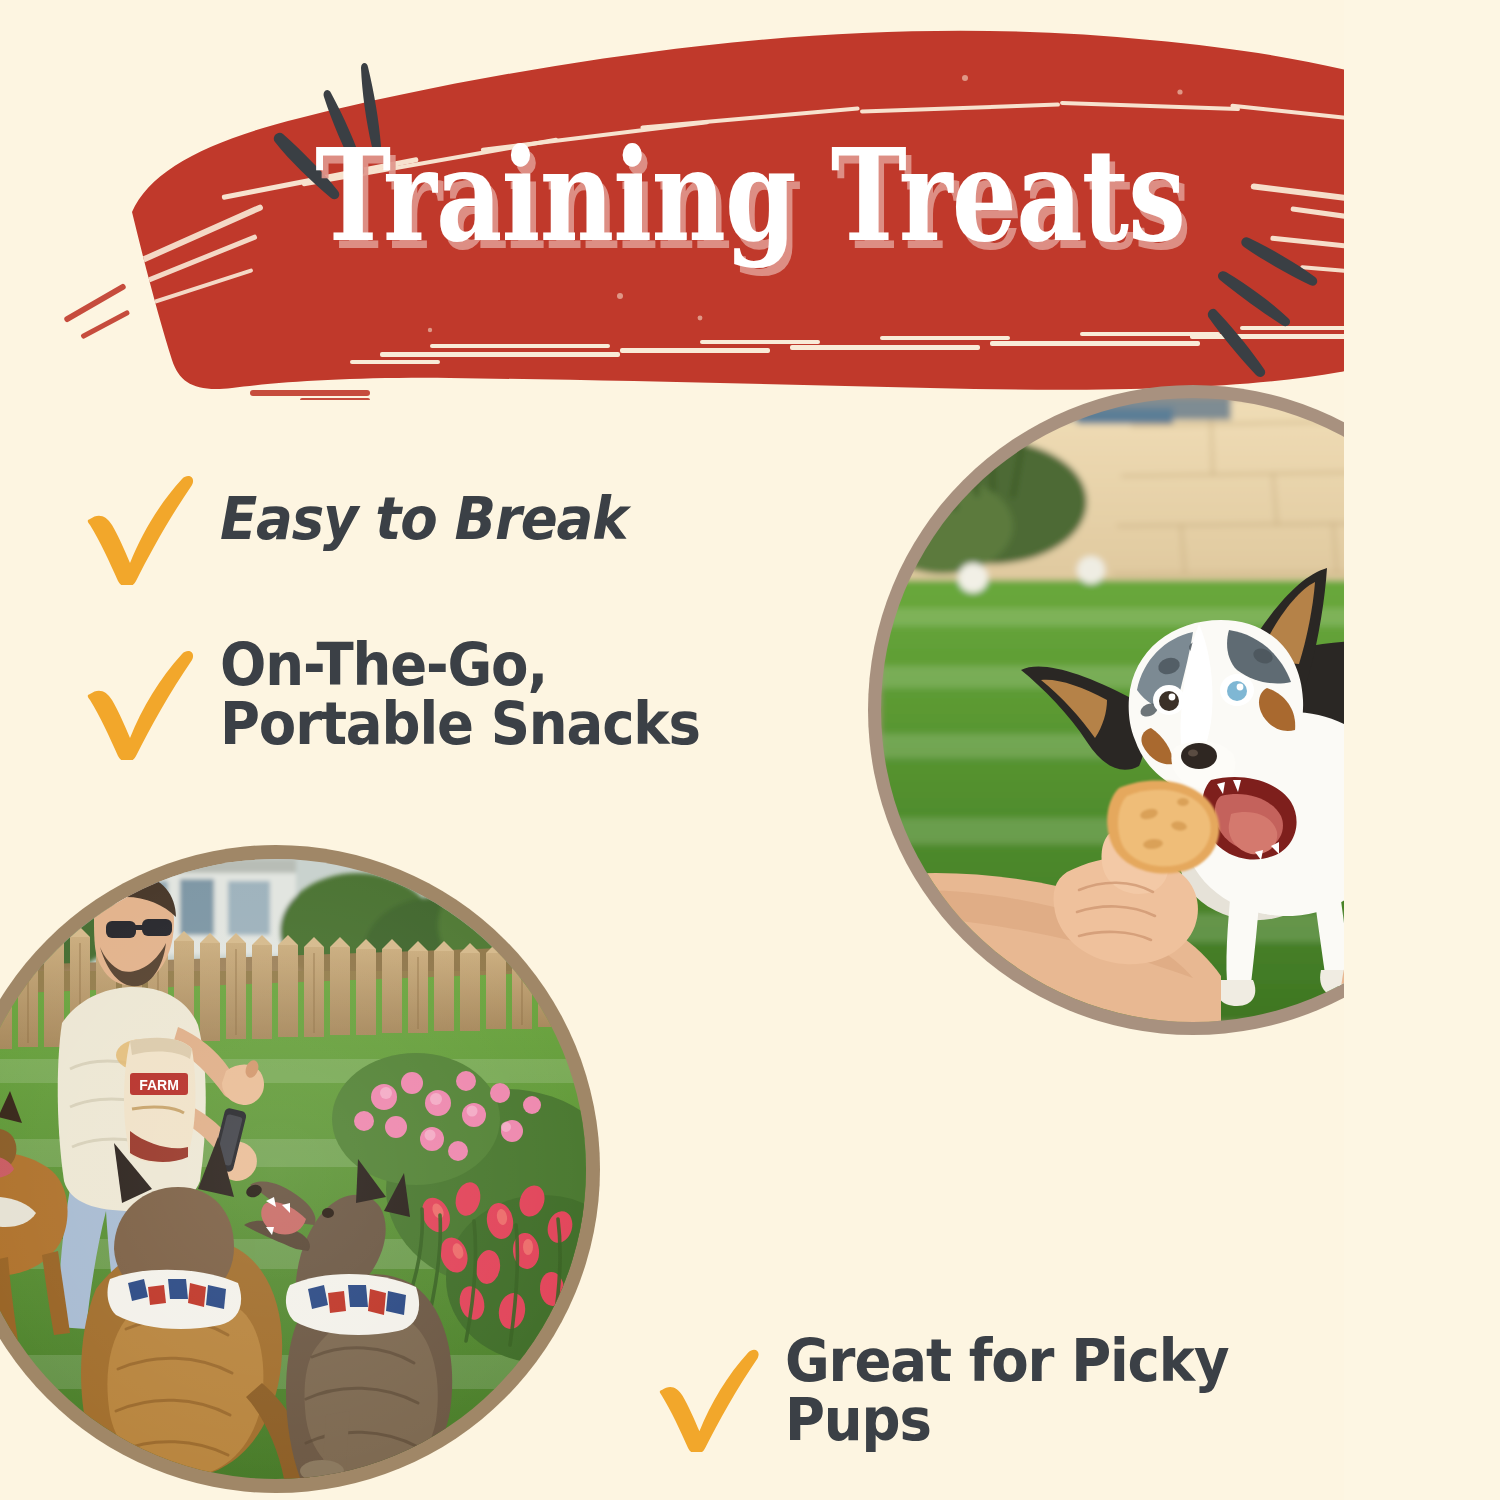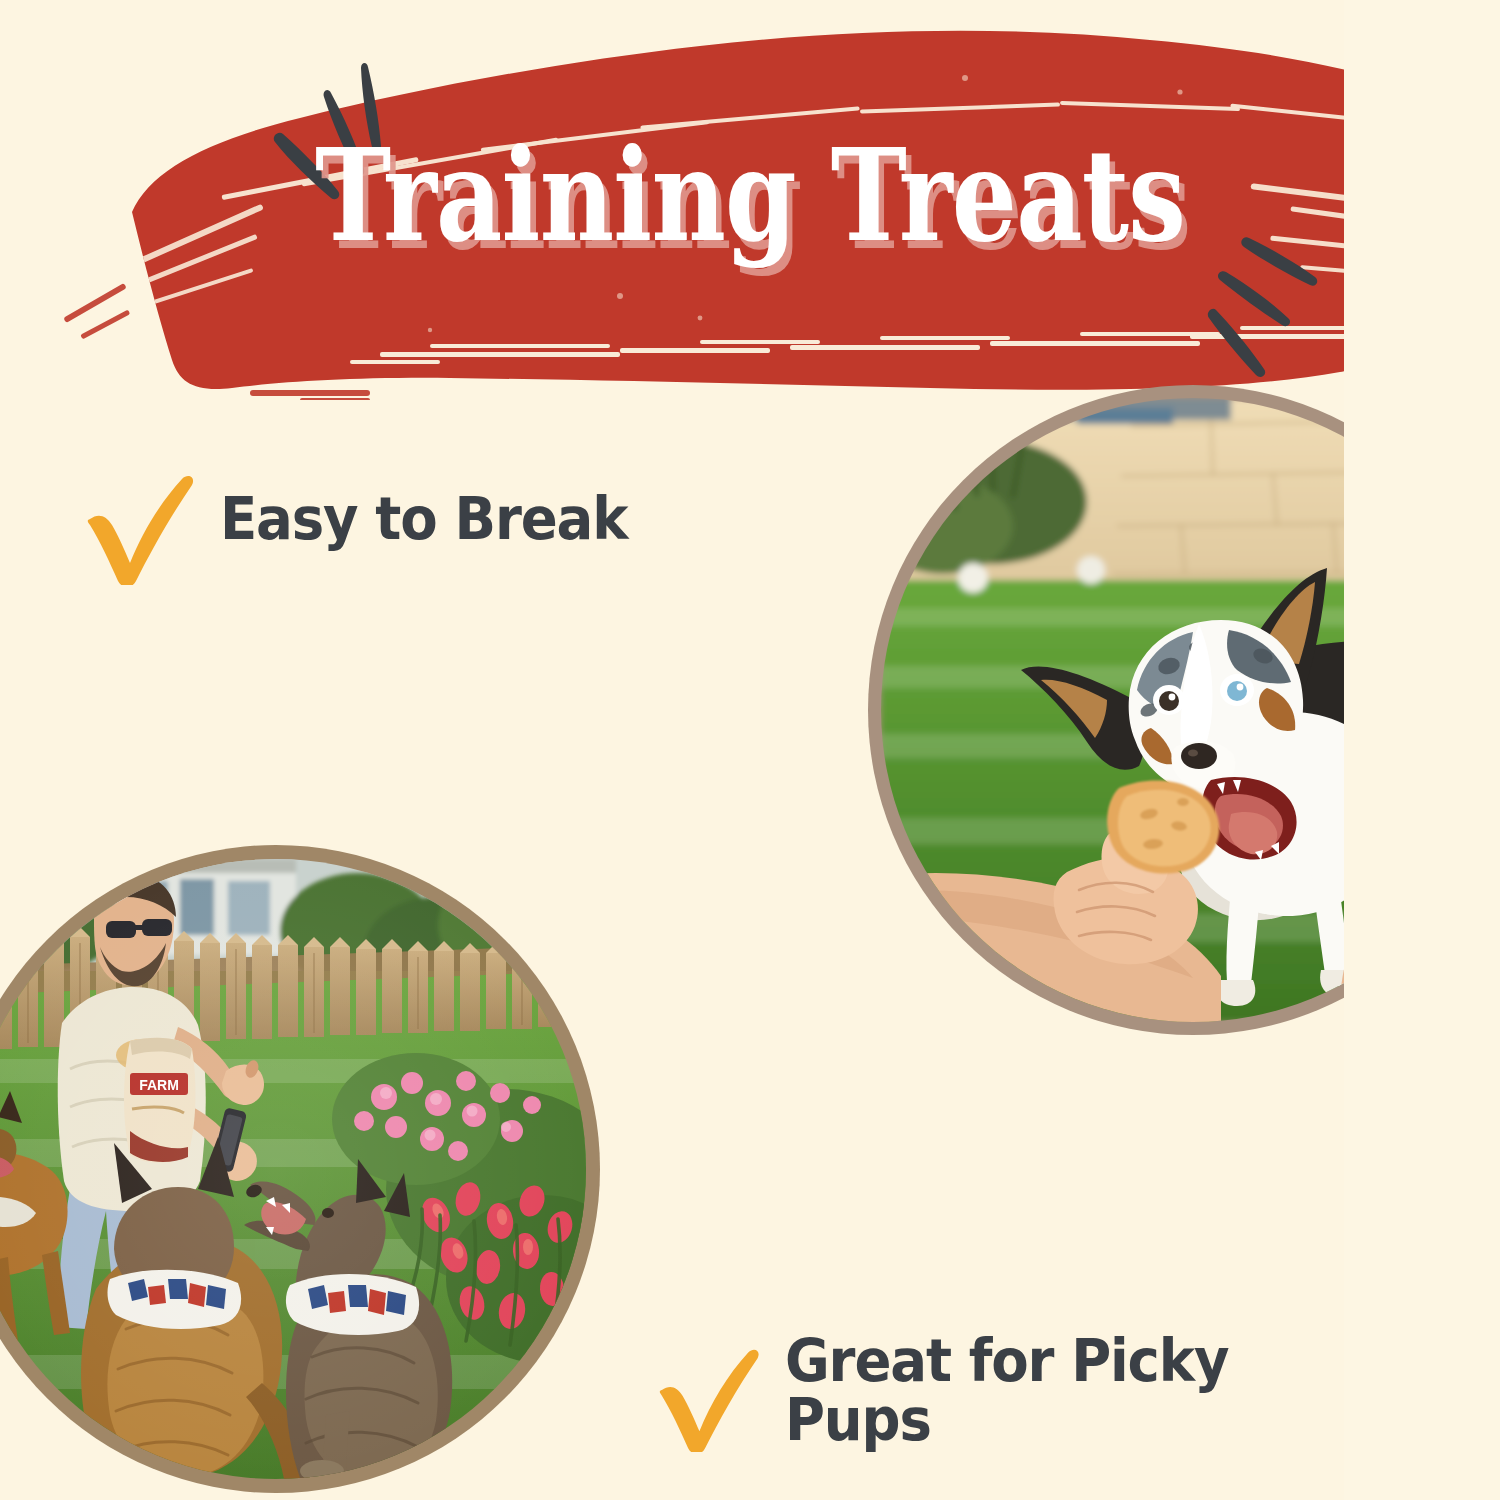--- a/index.html
+++ b/index.html
@@ -93,21 +93,21 @@
     font-family: "DejaVu Sans", "Liberation Sans", sans-serif;
     font-weight: 700;
     color: #3B4046;
     line-height: 1.02;
     letter-spacing: -1.2px;
     white-space: pre-line;
     transform: scaleX(0.94);
     transform-origin: 0 50%;
   }
 
-  #feature-easy-break { left: 72px; top: 455px; }
+  #feature-easy-break { left: 72px; top: 455px; font-style: italic; }
   #feature-easy-break .feature-label { font-size: 58px; }
 
   #feature-on-the-go { left: 72px; top: 630px; }
   #feature-on-the-go .feature-label { font-size: 58px; }
 
   #feature-high-value { left: 645px; top: 1175px; }
   #feature-high-value .feature-label { font-size: 58px; }
 
   #feature-picky-pups { left: 645px; top: 1330px; }
   #feature-picky-pups .feature-label { font-size: 58px; }
@@ -745,20 +745,30 @@
   <div class="feature" id="feature-easy-break">
     <svg class="check-icon" width="130" height="130" viewBox="0 0 130 130">
       <path d="M 18,64 C 26,58 34,60 40,70 C 46,80 52,94 58,108
                C 70,78 88,48 110,24 C 116,18 124,22 120,30
                C 98,62 78,98 64,126 C 60,134 50,134 46,126
                C 38,108 28,86 18,70 C 15,66 15,65 18,64 Z" fill="#F2A72B"></path>
     </svg>
     <div class="feature-label">Easy to Break</div>
   </div>
 
+  <div class="feature" id="feature-on-the-go">
+    <svg class="check-icon" width="130" height="130" viewBox="0 0 130 130">
+      <path d="M 18,64 C 26,58 34,60 40,70 C 46,80 52,94 58,108
+               C 70,78 88,48 110,24 C 116,18 124,22 120,30
+               C 98,62 78,98 64,126 C 60,134 50,134 46,126
+               C 38,108 28,86 18,70 C 15,66 15,65 18,64 Z" fill="#F2A72B"></path>
+    </svg>
+    <div class="feature-label">On-The-Go,
+Portable Snacks</div>
+  </div>
 
 
   <div class="feature" id="feature-picky-pups">
     <svg class="check-icon" width="122" height="122" viewBox="0 0 130 130">
       <path d="M 18,64 C 26,58 34,60 40,70 C 46,80 52,94 58,108
                C 70,78 88,48 110,24 C 116,18 124,22 120,30
                C 98,62 78,98 64,126 C 60,134 50,134 46,126
                C 38,108 28,86 18,70 C 15,66 15,65 18,64 Z" fill="#F2A72B"></path>
     </svg>
     <div class="feature-label">Great for Picky Pups</div>

